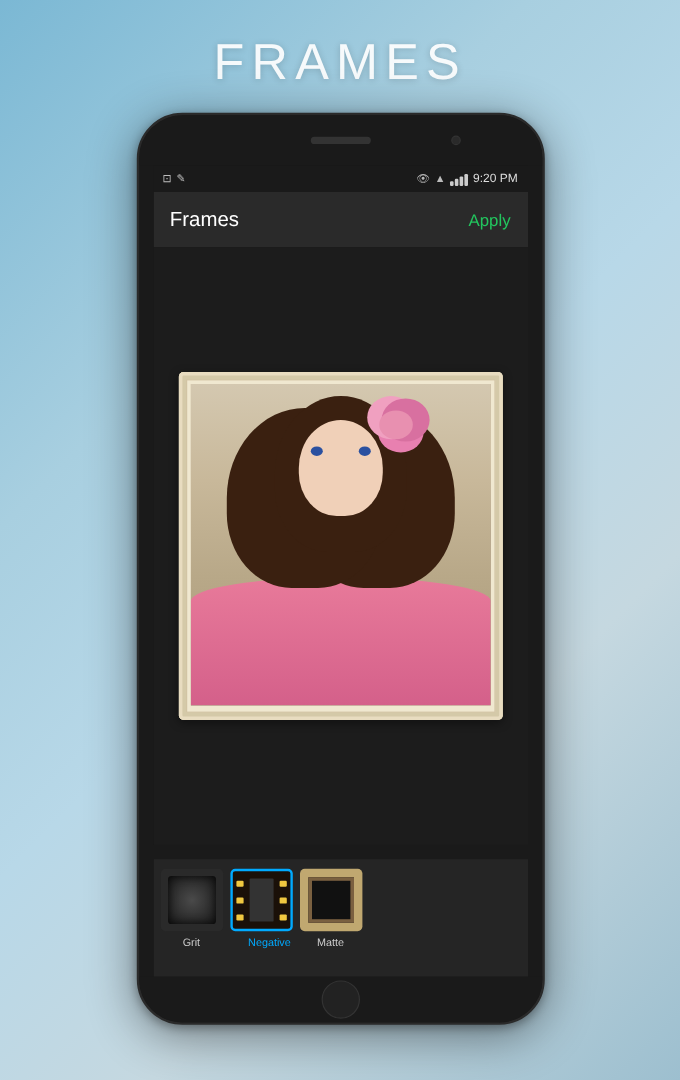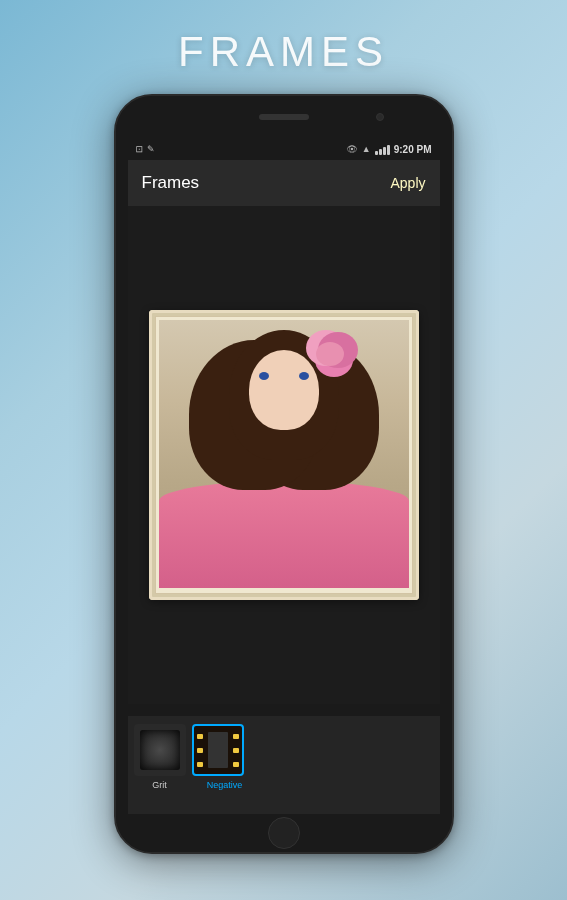--- a/index.html
+++ b/index.html
@@ -101,21 +101,21 @@
       color: #bbb;
     }
     .status-right {
       display: flex;
       align-items: center;
       gap: 4px;
     }
     .status-time {
       font-size: 10px;
       color: #ddd;
-      font-weight: 700;
+      font-weight: 400;
     }
     .signal-bars {
       display: flex;
       align-items: flex-end;
       gap: 1px;
       height: 12px;
     }
     .signal-bar {
       width: 3px;
       background: #ccc;
@@ -132,21 +132,21 @@
       justify-content: space-between;
       padding: 0 14px;
       flex-shrink: 0;
     }
     .app-bar-title {
       color: #ffffff;
       font-size: 17px;
       font-weight: 400;
     }
     .apply-btn {
-      color: #fef9c3;
+      color: #22c55e;
       font-size: 14px;
       font-weight: 400;
       background: none;
       border: none;
       cursor: pointer;
     }
 
     
     .content-area {
       flex: 1;
@@ -497,20 +497,26 @@
               <div class="film-hole"></div>
               <div class="film-hole"></div>
             </div>
             <div class="film-center"></div>
           </div>
           <span class="filter-label">Negative</span>
         </div>
 
 
 
+        <div class="filter-item">
+          <div class="filter-thumb thumb-matte">
+            <div class="matte-inner"></div>
+          </div>
+          <span class="filter-label">Matte</span>
+        </div>
 
       </div>
     </div>
   </div>
 
   <div class="phone-bottom-bezel">
     <div class="home-button"></div>
   </div>
 </div>
 

